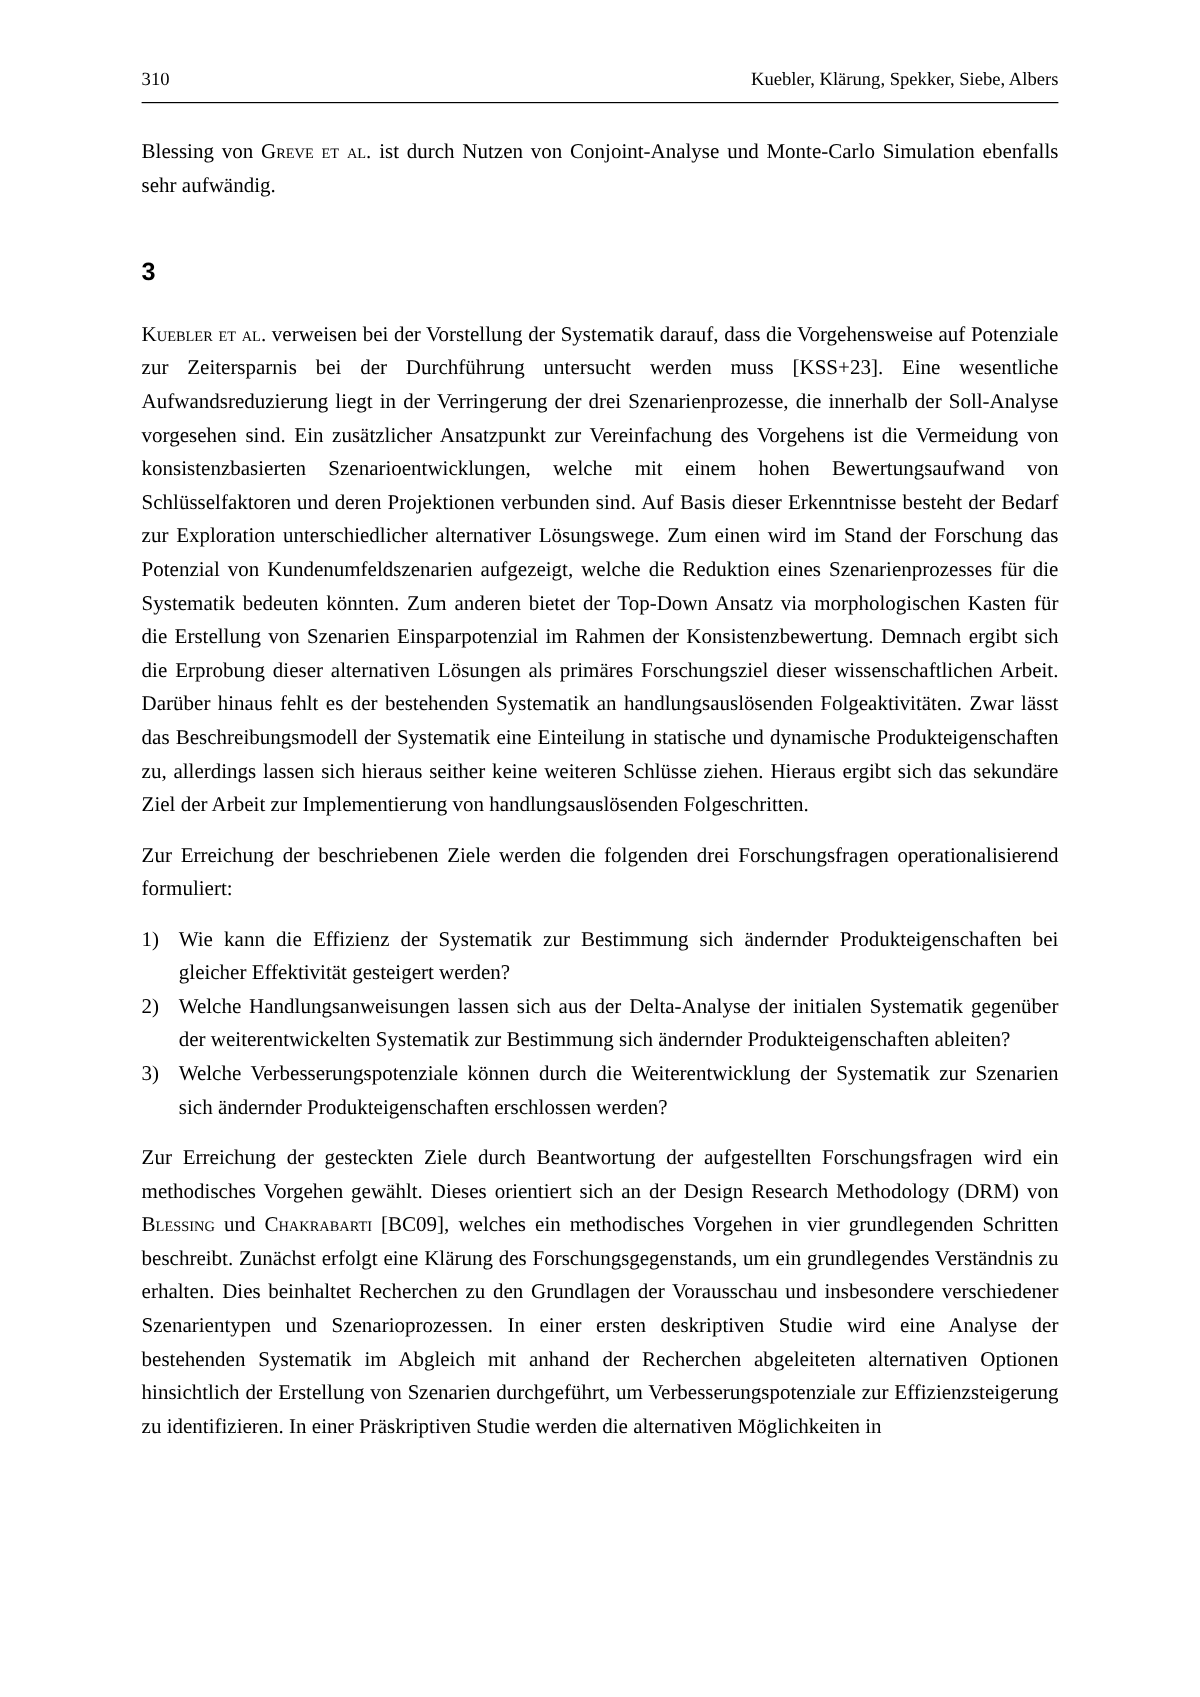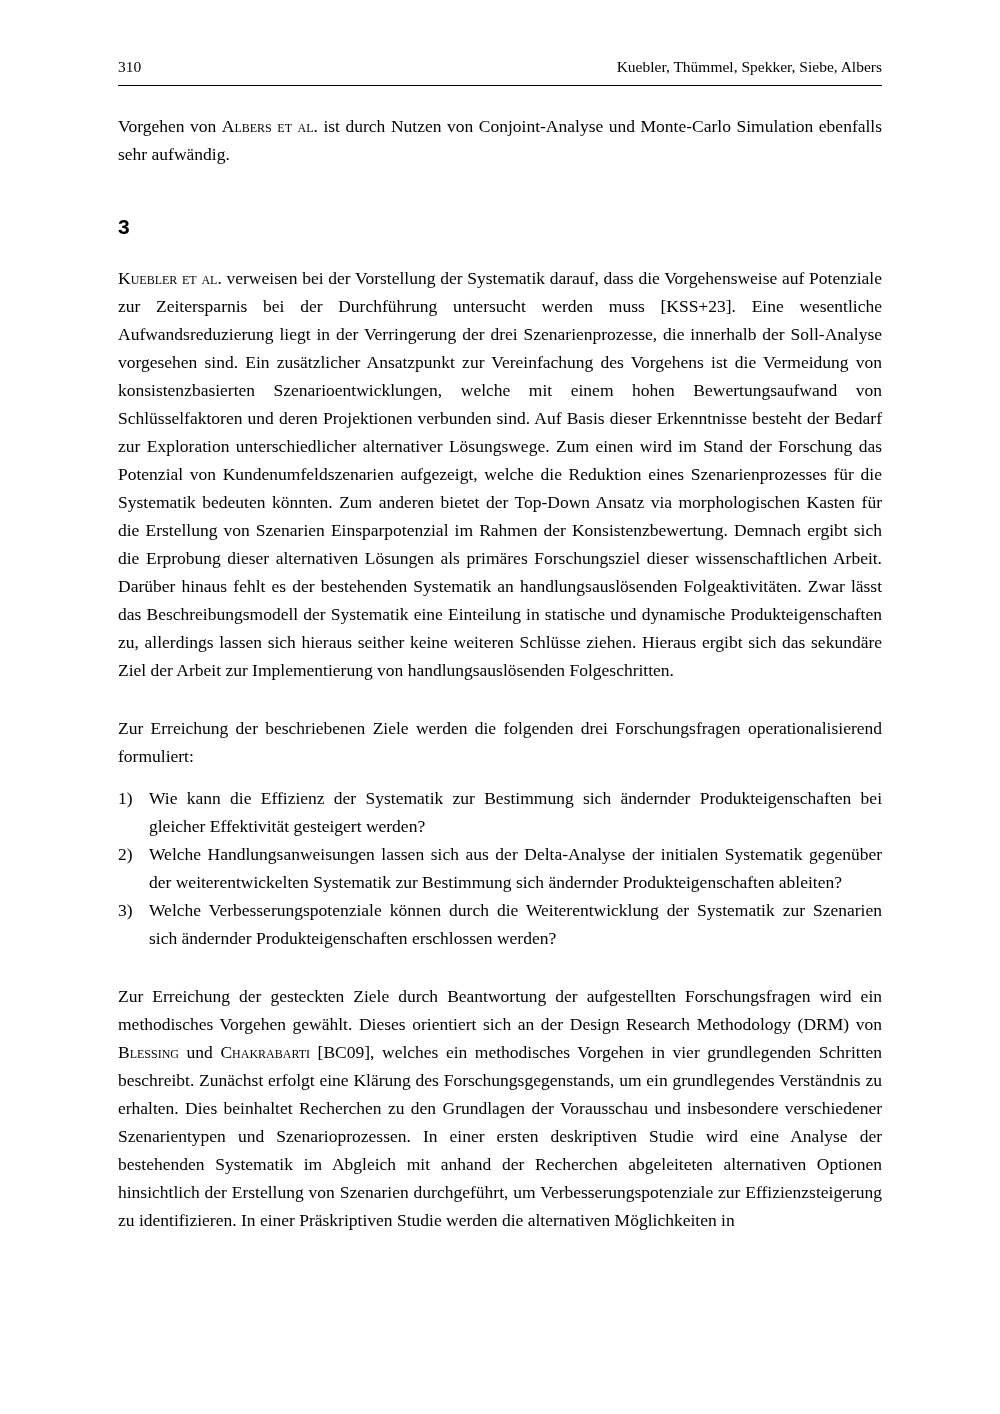--- a/index.html
+++ b/index.html
@@ -23,21 +23,21 @@
     border-bottom: 1px solid #000000;
   }
   .body-text {
     font-size: 17.5px;
     line-height: 28px;
     text-align: justify;
     hyphens: auto;
     -webkit-hyphens: auto;
   }
   p.para { margin-top: 26px; }
-  p.para-tight { margin-top: 30px; }
+  p.para-tight { margin-top: 14px; }
   .smallcaps { font-variant: small-caps; }
   .section-heading {
     margin-top: 46px;
     margin-bottom: 24px;
     font-family: "Liberation Sans", sans-serif;
     font-weight: 700;
     font-size: 21px;
     line-height: 26px;
     display: flex;
   }
@@ -63,26 +63,26 @@
     text-align: justify;
   }
 </style>
 </head>
 <body>
 
 <div class="page">
 
   <header class="page-header">
     <span>310</span>
-    <span>Kuebler, Thümmel, Spekker, Siebe, Albers</span>
+    <span>Kuebler, Klärung, Spekker, Siebe, Albers</span>
   </header>
 
   <main>
 
-    <p class="body-text para"><span>Vorgehen von </span><span class="smallcaps">Albers et al.</span><span> ist durch Nutzen von Conjoint-Analyse und Monte-Carlo Simulation ebenfalls sehr aufwändig.</span></p>
+    <p class="body-text para"><span>Blessing von </span><span class="smallcaps">Greve et al.</span><span> ist durch Nutzen von Conjoint-Analyse und Monte-Carlo Simulation ebenfalls sehr aufwändig.</span></p>
 
     <h2 class="section-heading">
       <span class="section-number">3</span>
     </h2>
 
     <p class="body-text"><span class="smallcaps">Kuebler et al.</span><span> verweisen bei der Vorstellung der Systematik darauf, dass die Vorgehensweise auf Potenziale zur Zeitersparnis bei der Durchführung untersucht werden muss [KSS+23]. Eine wesentliche Aufwandsreduzierung liegt in der Verringerung der drei Szenarienprozesse, die innerhalb der Soll-Analyse vorgesehen sind. Ein zusätzlicher Ansatzpunkt zur Vereinfachung des Vorgehens ist die Vermeidung von konsistenzbasierten Szenarioentwicklungen, welche mit einem hohen Bewertungsaufwand von Schlüsselfaktoren und deren Projektionen verbunden sind. Auf Basis dieser Erkenntnisse besteht der Bedarf zur Exploration unterschiedlicher alternativer Lösungswege. Zum einen wird im Stand der Forschung das Potenzial von Kundenumfeldszenarien aufgezeigt, welche die Reduktion eines Szenarienprozesses für die Systematik bedeuten könnten. Zum anderen bietet der Top-Down Ansatz via morphologischen Kasten für die Erstellung von Szenarien Einsparpotenzial im Rahmen der Konsistenzbewertung. Demnach ergibt sich die Erprobung dieser alternativen Lösungen als primäres Forschungsziel dieser wissenschaftlichen Arbeit. Darüber hinaus fehlt es der bestehenden Systematik an handlungsauslösenden Folgeaktivitäten. Zwar lässt das Beschreibungsmodell der Systematik eine Einteilung in statische und dynamische Produkteigenschaften zu, allerdings lassen sich hieraus seither keine weiteren Schlüsse ziehen. Hieraus ergibt sich das sekundäre Ziel der Arbeit zur Implementierung von handlungsauslösenden Folgeschritten.</span></p>
 
     <p class="body-text para-tight">Zur Erreichung der beschriebenen Ziele werden die folgenden drei Forschungsfragen operationalisierend formuliert:</p>
 
     <ol class="questions body-text">

